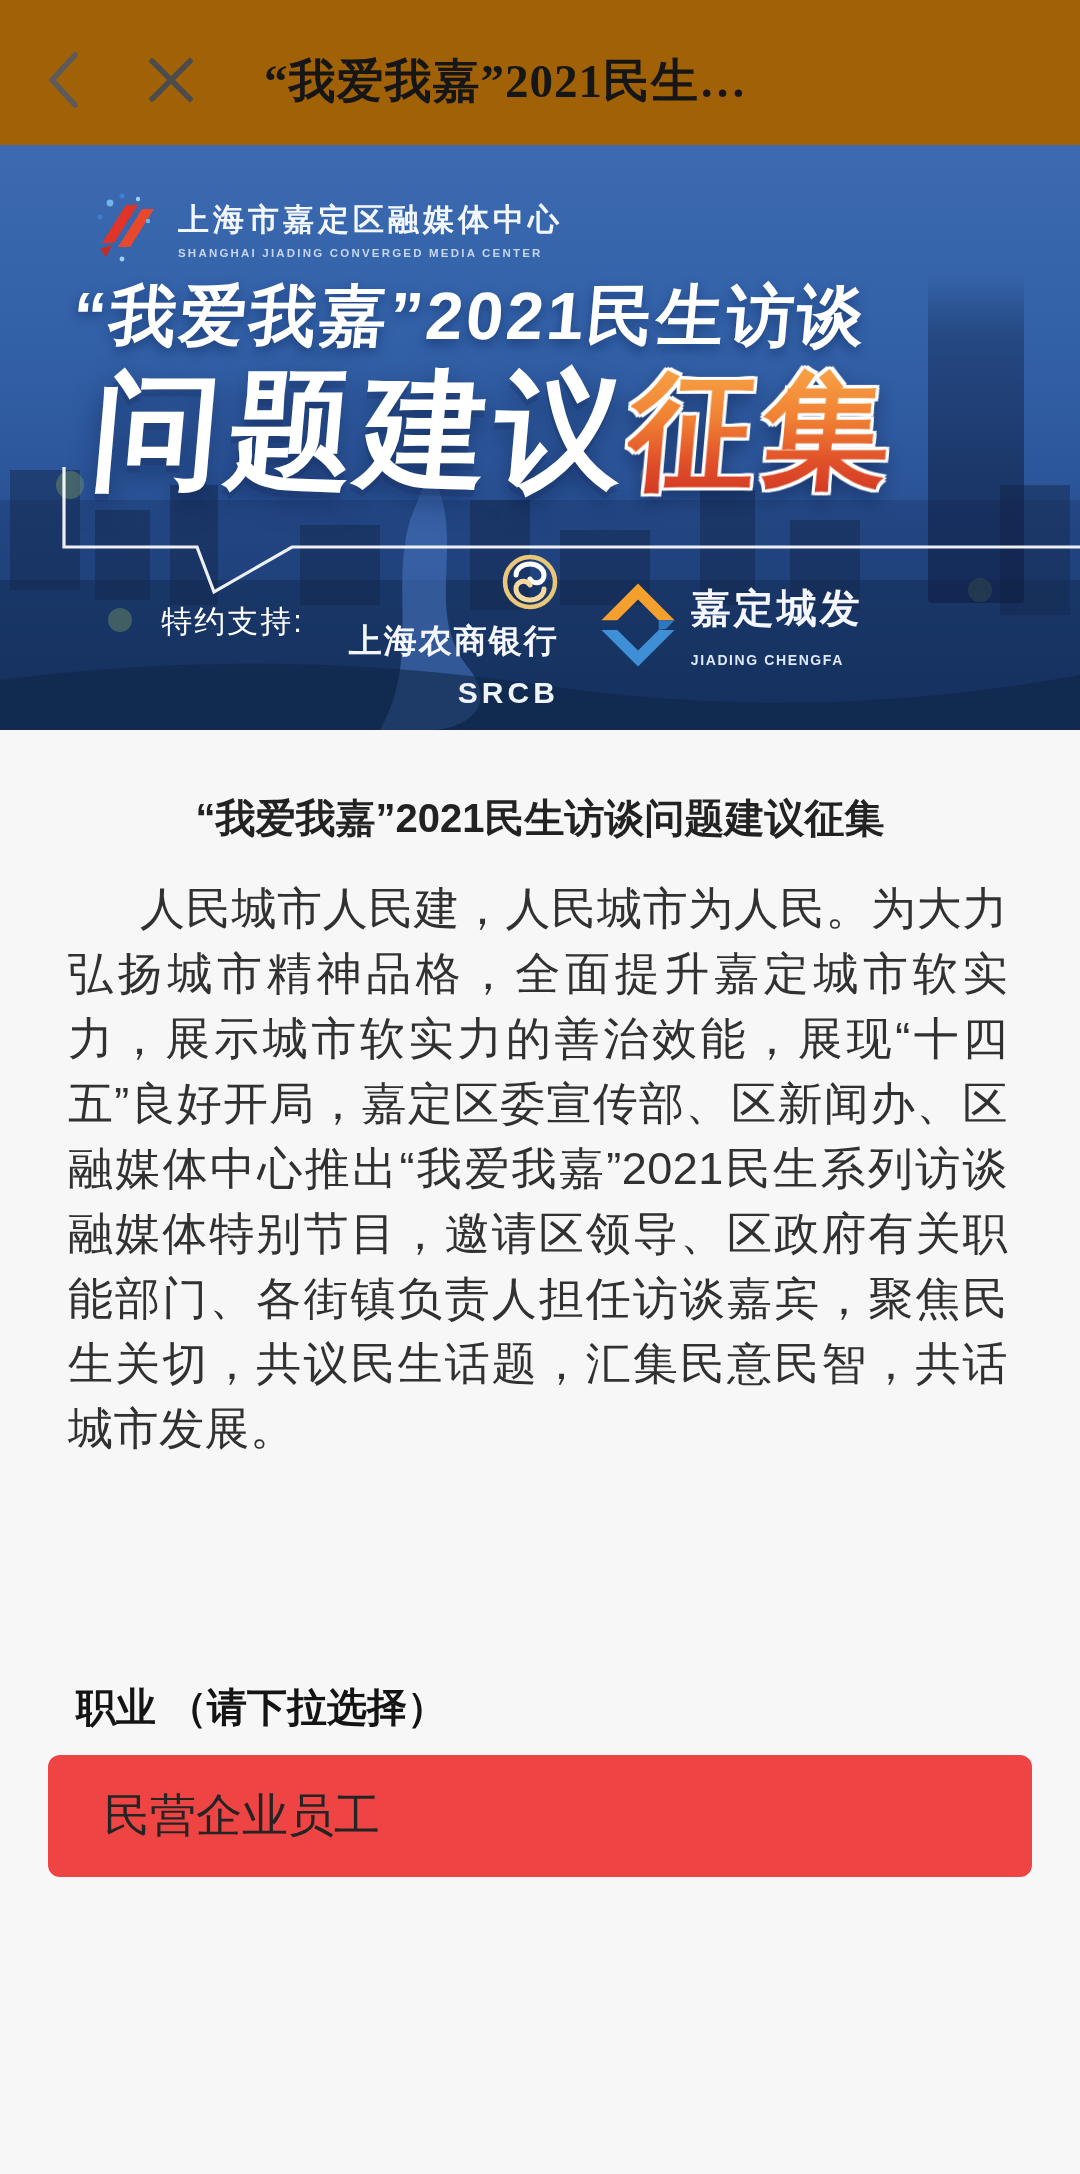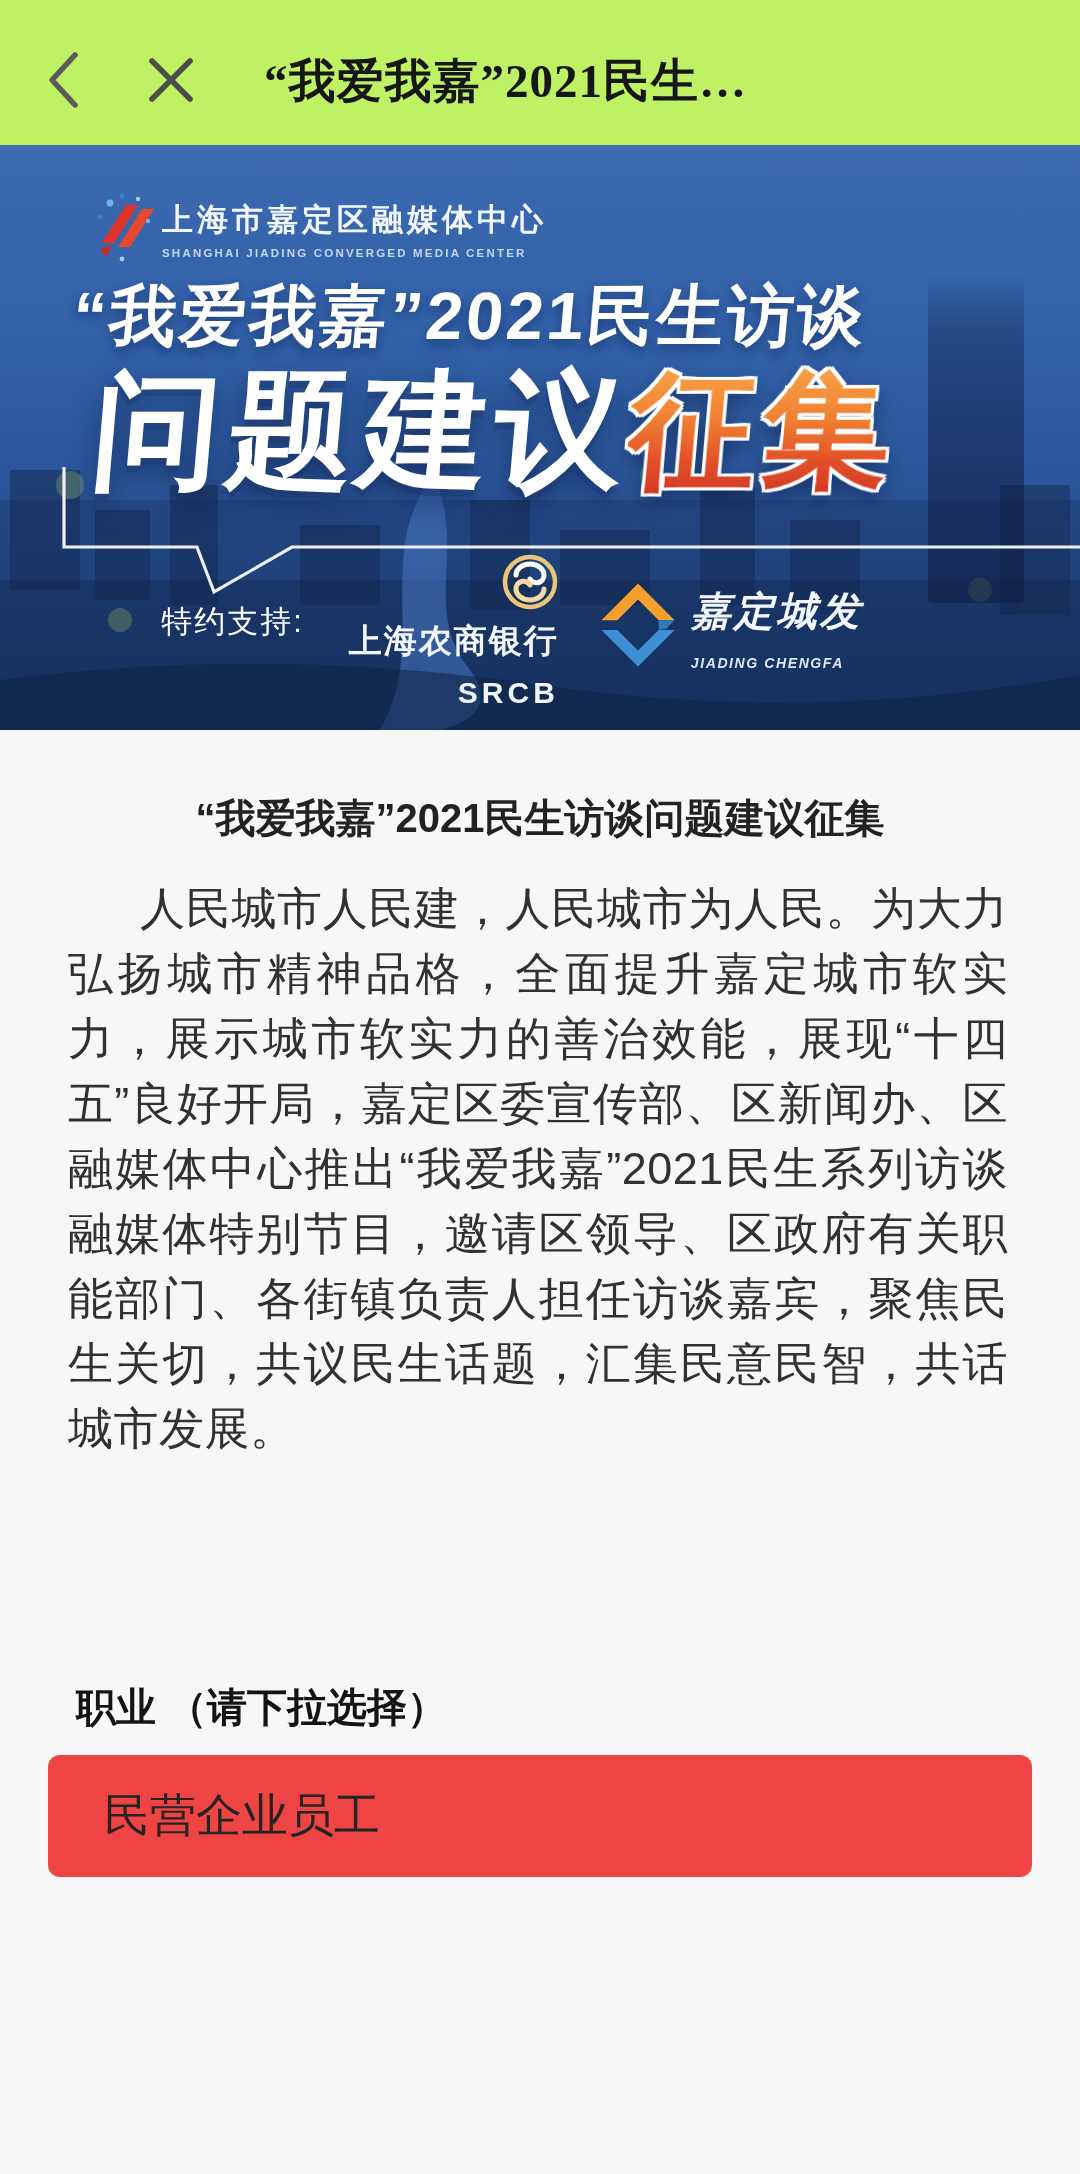--- a/index.html
+++ b/index.html
@@ -5,21 +5,21 @@
   * { margin:0; padding:0; box-sizing:border-box; }
   html,body { background:#e9e9e9; }
   body { font-family:"Liberation Sans", sans-serif; }
   .screen{
     position:relative; width:1080px; height:2174px; margin:0 auto;
     background:#f7f7f7; overflow:hidden;
   }
 
   
   .navbar{
-    height:145px; background:#bef264;
+    height:145px; background:#a16207;
     display:flex; align-items:center; padding:18px 0 0 0;
   }
   .nav-btn{ border:none; background:none; cursor:pointer; display:flex; align-items:center; justify-content:center; }
   .nav-back{ width:90px; height:90px; margin-left:18px; }
   .nav-close{ width:90px; height:90px; margin-left:18px; }
   .nav-title{
     margin-left:48px; font-family:"Liberation Serif", serif;
     font-size:47px; font-weight:700; color:#161616; letter-spacing:1px;
     white-space:nowrap; overflow:hidden;
   }
@@ -28,21 +28,21 @@
   .banner{
     position:relative; height:585px; overflow:hidden;
     background:linear-gradient(180deg,#3d6ab1 0%, #3362a9 30%, #2d579c 55%, #234a8a 75%, #1a3a6e 100%);
   }
   .banner-city{ position:absolute; left:0; bottom:0; width:1080px; height:300px; }
   .banner-tower{
     position:absolute; left:928px; top:128px; width:96px; height:330px;
     background:linear-gradient(180deg, rgba(16,34,72,0) 0%, rgba(16,34,72,.38) 18%, rgba(14,30,66,.55) 60%, rgba(14,30,66,.6) 100%);
     border-radius:4px;
   }
-  .logo-row{ position:absolute; left:92px; top:46px; display:flex; align-items:center; gap:4px; }
+  .logo-row{ position:absolute; left:92px; top:46px; display:flex; align-items:center; gap:20px; }
   .logo-mark{ width:66px; height:72px; }
   .logo-cn{ font-size:31px; font-weight:700; color:#f2f6fd; letter-spacing:4px; }
   .logo-en{ margin-top:6px; font-size:11.5px; font-weight:700; color:#c7d5ef; letter-spacing:2.2px; }
 
   .banner-title1{
     position:absolute; left:0; right:140px; top:126px; text-align:center;
     font-size:67px; font-weight:800; color:#ffffff; letter-spacing:3px;
     transform:skewX(-5deg);
     text-shadow:0 5px 12px rgba(5,25,70,.45);
     white-space:nowrap;
@@ -65,21 +65,21 @@
 
   .sponsor-row{
     position:absolute; left:0; right:0; top:408px;
     display:flex; justify-content:center; align-items:flex-start; gap:40px;
     transform:translateX(-28px);
   }
   .sponsor-label{ margin-top:48px; font-size:31px; font-weight:400; color:#ffffff; letter-spacing:2px; }
   .srcb{ display:flex; flex-direction:column; align-items:flex-end; width:215px; }
   .srcb-cn{ margin-top:4px; font-size:33px; font-weight:700; color:#f4f7ff; letter-spacing:2px; white-space:nowrap; }
   .srcb-en{ margin-top:12px; font-size:30px; font-weight:700; color:#eef3fc; letter-spacing:4px; }
-  .chengfa{ display:flex; align-items:center; gap:14px; margin-top:28px;font-style:italic; }
+  .chengfa{ display:flex; align-items:flex-start; gap:14px; margin-top:28px; }
   .chengfa-text{ display:flex; flex-direction:column; }
   .chengfa-cn{ font-size:40px; font-weight:800; color:#f4f7ff; letter-spacing:3px; white-space:nowrap; }
   .chengfa-en{ margin-top:16px; font-size:14px; font-weight:700; color:#dfe8f8; letter-spacing:1.6px; }
 
   
   .article-heading{
     margin:60px 70px 0; text-align:center;
     font-size:40px; font-weight:600; color:#222222; line-height:56px;
   }
   .para{

